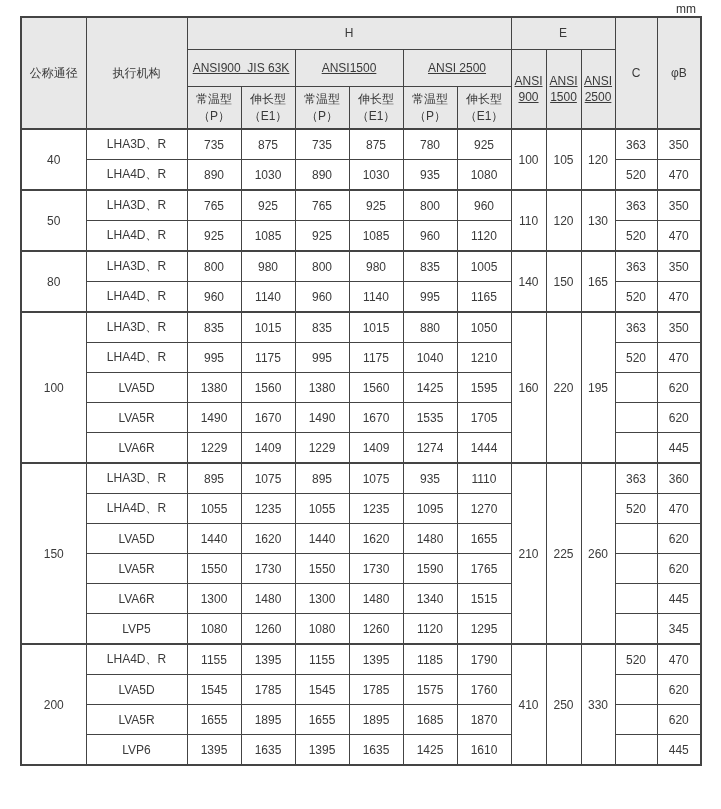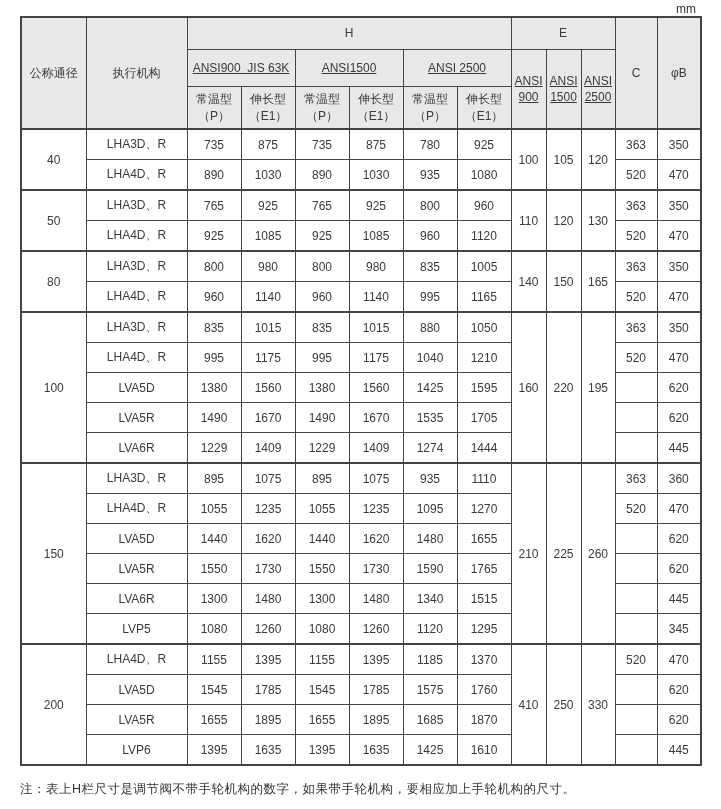--- a/index.html
+++ b/index.html
@@ -329,21 +329,21 @@
           <td>345</td>
         </tr>
         <tr class="group-start">
           <td rowspan="4">200</td>
           <td>LHA4D、R</td>
           <td>1155</td>
           <td>1395</td>
           <td>1155</td>
           <td>1395</td>
           <td>1185</td>
-          <td>1370</td>
+          <td>1790</td>
           <td rowspan="4">410</td>
           <td rowspan="4">250</td>
           <td rowspan="4">330</td>
           <td>520</td>
           <td>470</td>
         </tr>
         <tr>
           <td>LVA5D</td>
           <td>1545</td>
           <td>1785</td>
@@ -372,15 +372,14 @@
           <td>1395</td>
           <td>1635</td>
           <td>1425</td>
           <td>1610</td>
           <td></td>
           <td>445</td>
         </tr>
       </tbody>
   </table>
 
-  <div class="note">注：表上H栏尺寸是调节阀不带手轮机构的数字，如果带手轮机构，要相应加上手轮机构的尺寸。</div>
 
 </div>
 
 </body></html>

